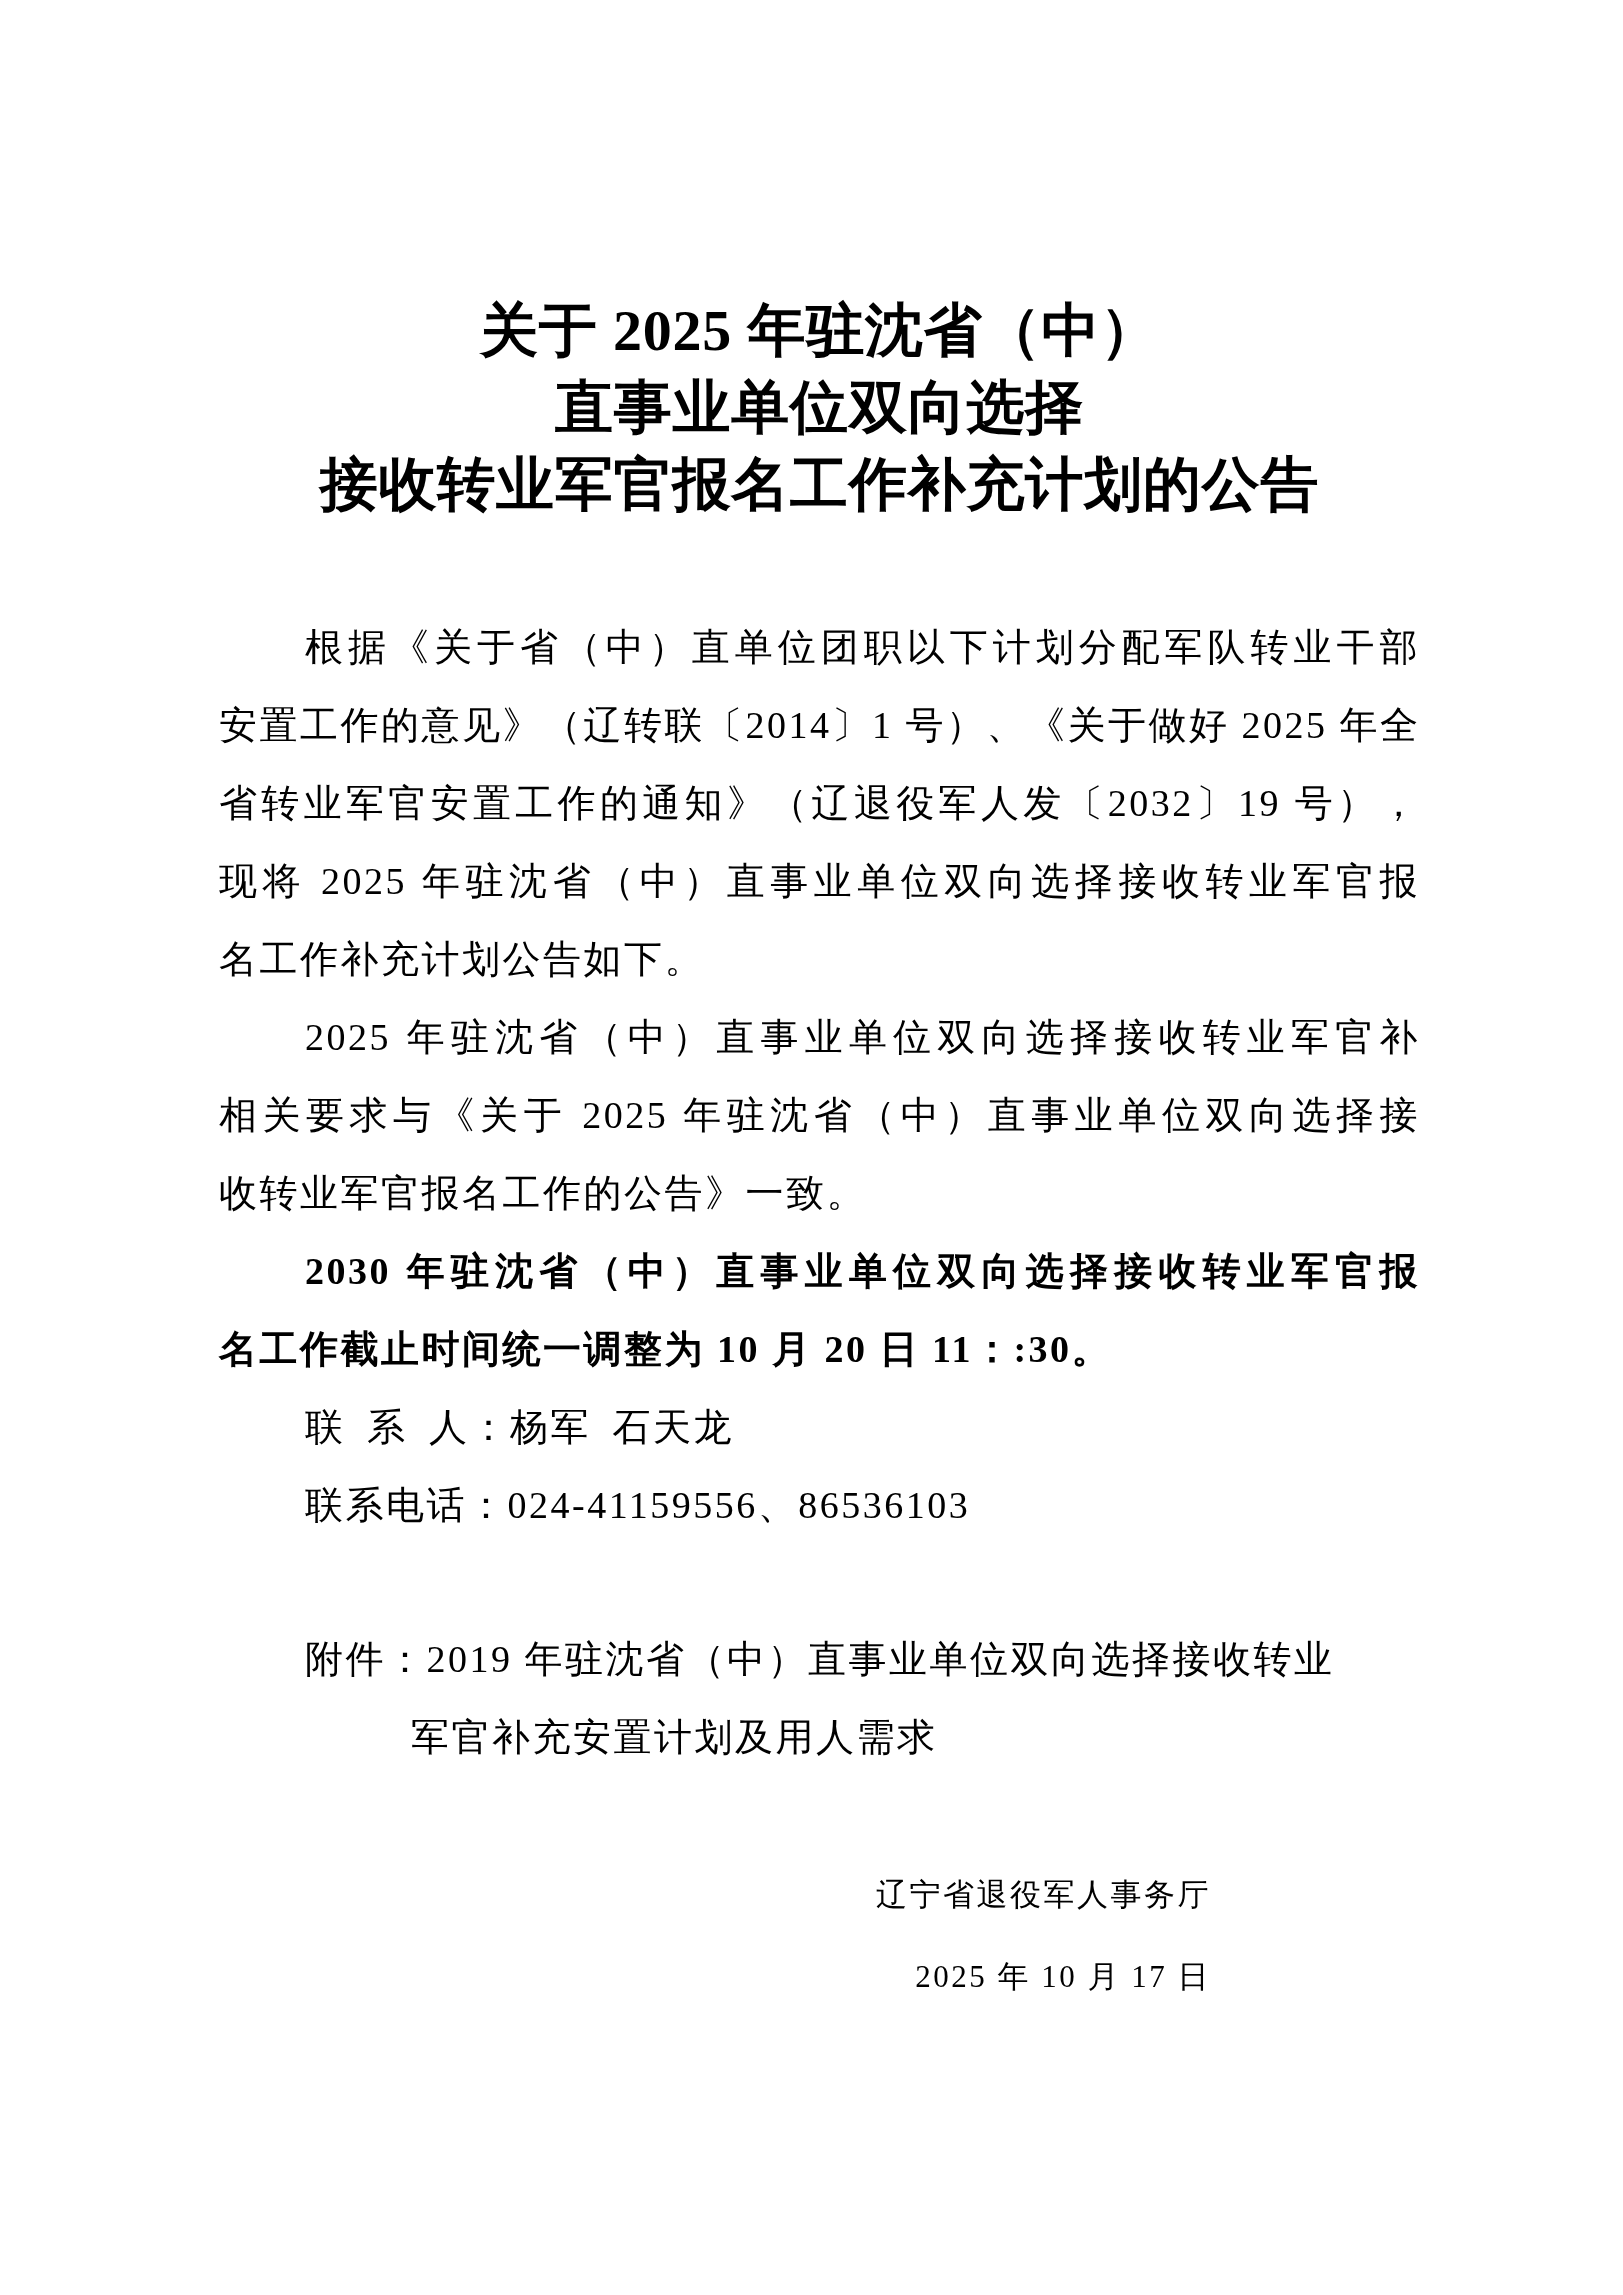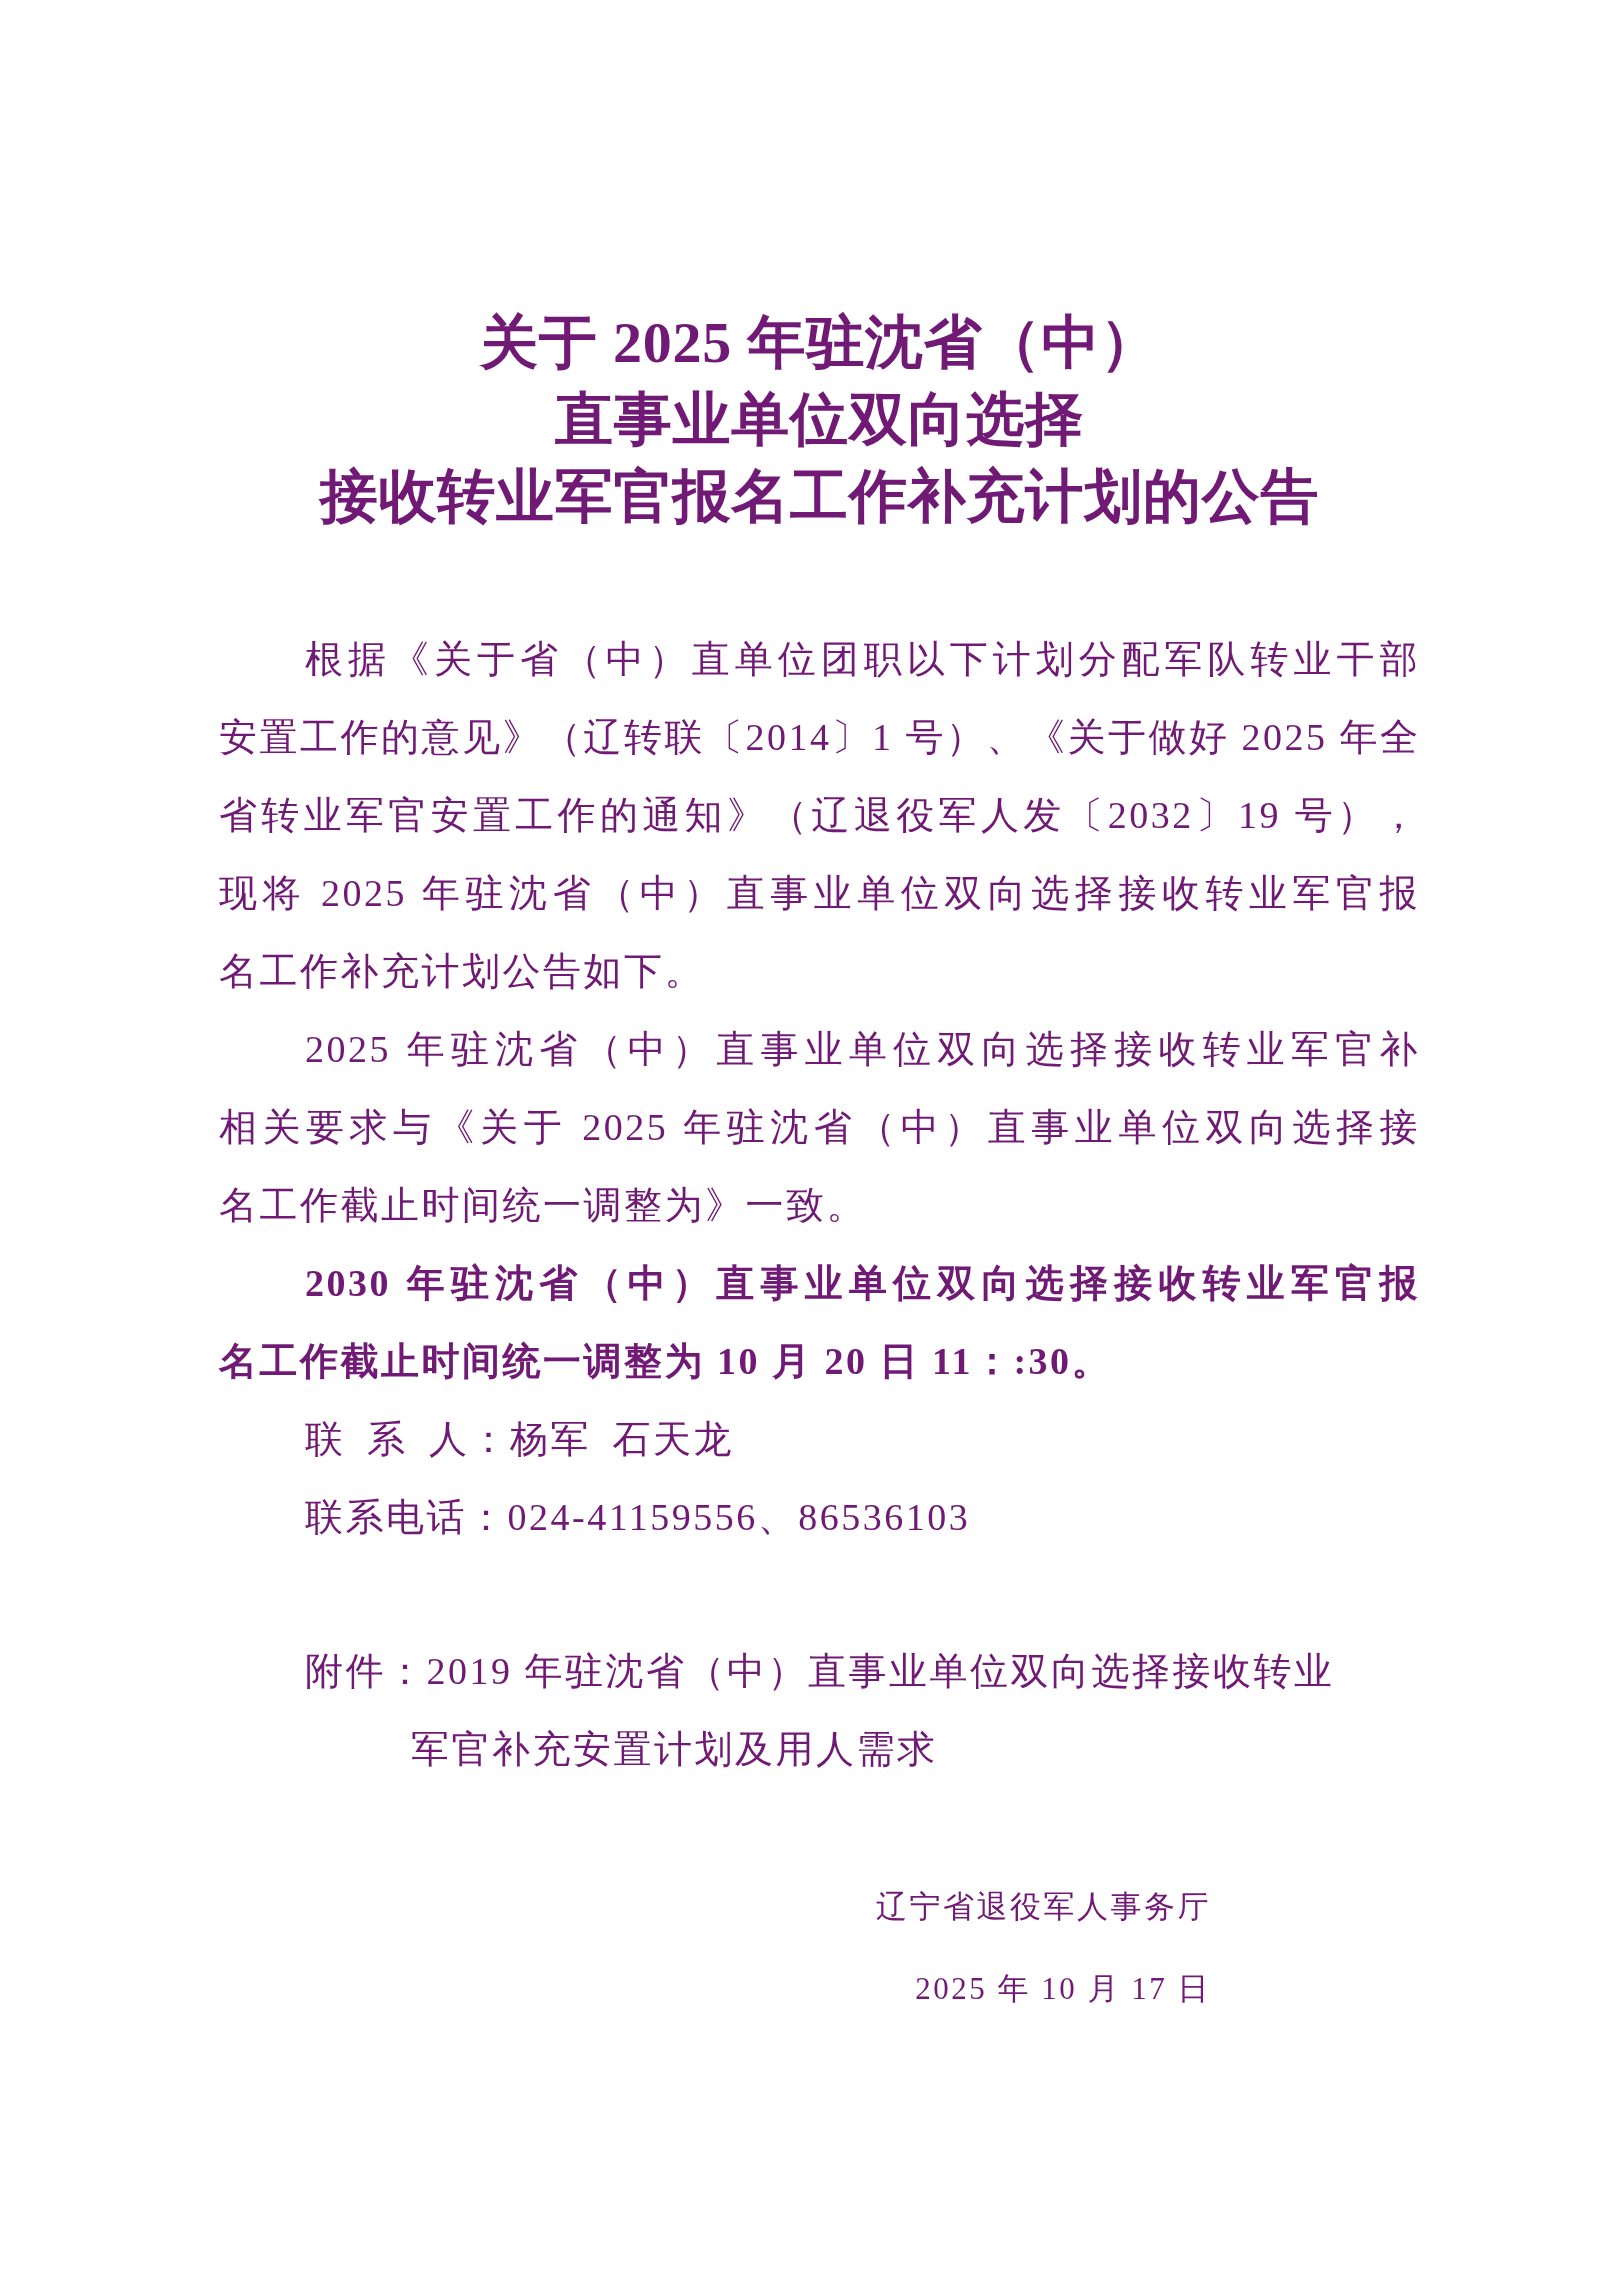--- a/index.html
+++ b/index.html
@@ -2,23 +2,23 @@
 <html style="font-size:13px"><head>
 <meta charset="utf-8">
 <style>
   * { margin: 0; padding: 0; box-sizing: border-box; }
   html, body { background: #ffffff; }
   .page {
     position: relative;
     width: 1623px;
     height: 2295px;
     background: #ffffff;
-    color: #701a75;
+    color: #000000;
     font-family: "Liberation Serif", "DejaVu Serif", serif;
-    padding: 12px 203px 0 219px;
+    padding: 0 203px 0 219px;
     overflow: hidden;
   }
   .doc-title {
     margin-top: 292px;
     text-align: center;
     font-weight: bold;
     font-size: 58px;
     line-height: 77px;
     letter-spacing: 0.8px;
     word-break: keep-all;
@@ -68,21 +68,21 @@
     <div class="line indent">根据《关于省（中）直单位团职以下计划分配军队转业干部</div>
     <div class="line">安置工作的意见》（辽转联〔2014〕1 号）、《关于做好 2025 年全</div>
     <div class="line">省转业军官安置工作的通知》（辽退役军人发〔2032〕19 号），</div>
     <div class="line">现将 2025 年驻沈省（中）直事业单位双向选择接收转业军官报</div>
     <div class="line lastline">名工作补充计划公告如下。</div>
   </div>
 
   <div class="body-block">
     <div class="line indent">2025 年驻沈省（中）直事业单位双向选择接收转业军官补</div>
     <div class="line">相关要求与《关于 2025 年驻沈省（中）直事业单位双向选择接</div>
-    <div class="line lastline">名工作截止时间统一调整为》一致。</div>
+    <div class="line lastline">收转业军官报名工作的公告》一致。</div>
   </div>
 
   <div class="body-block">
     <div class="line indent bold">2030 年驻沈省（中）直事业单位双向选择接收转业军官报</div>
     <div class="line lastline bold">名工作截止时间统一调整为 10 月 20 日 11：:30。</div>
   </div>
 
   <div class="body-block">
     <div class="line lastline indent">联 系 人：杨军 石天龙</div>
     <div class="line lastline indent">联系电话：024-41159556、86536103</div>

